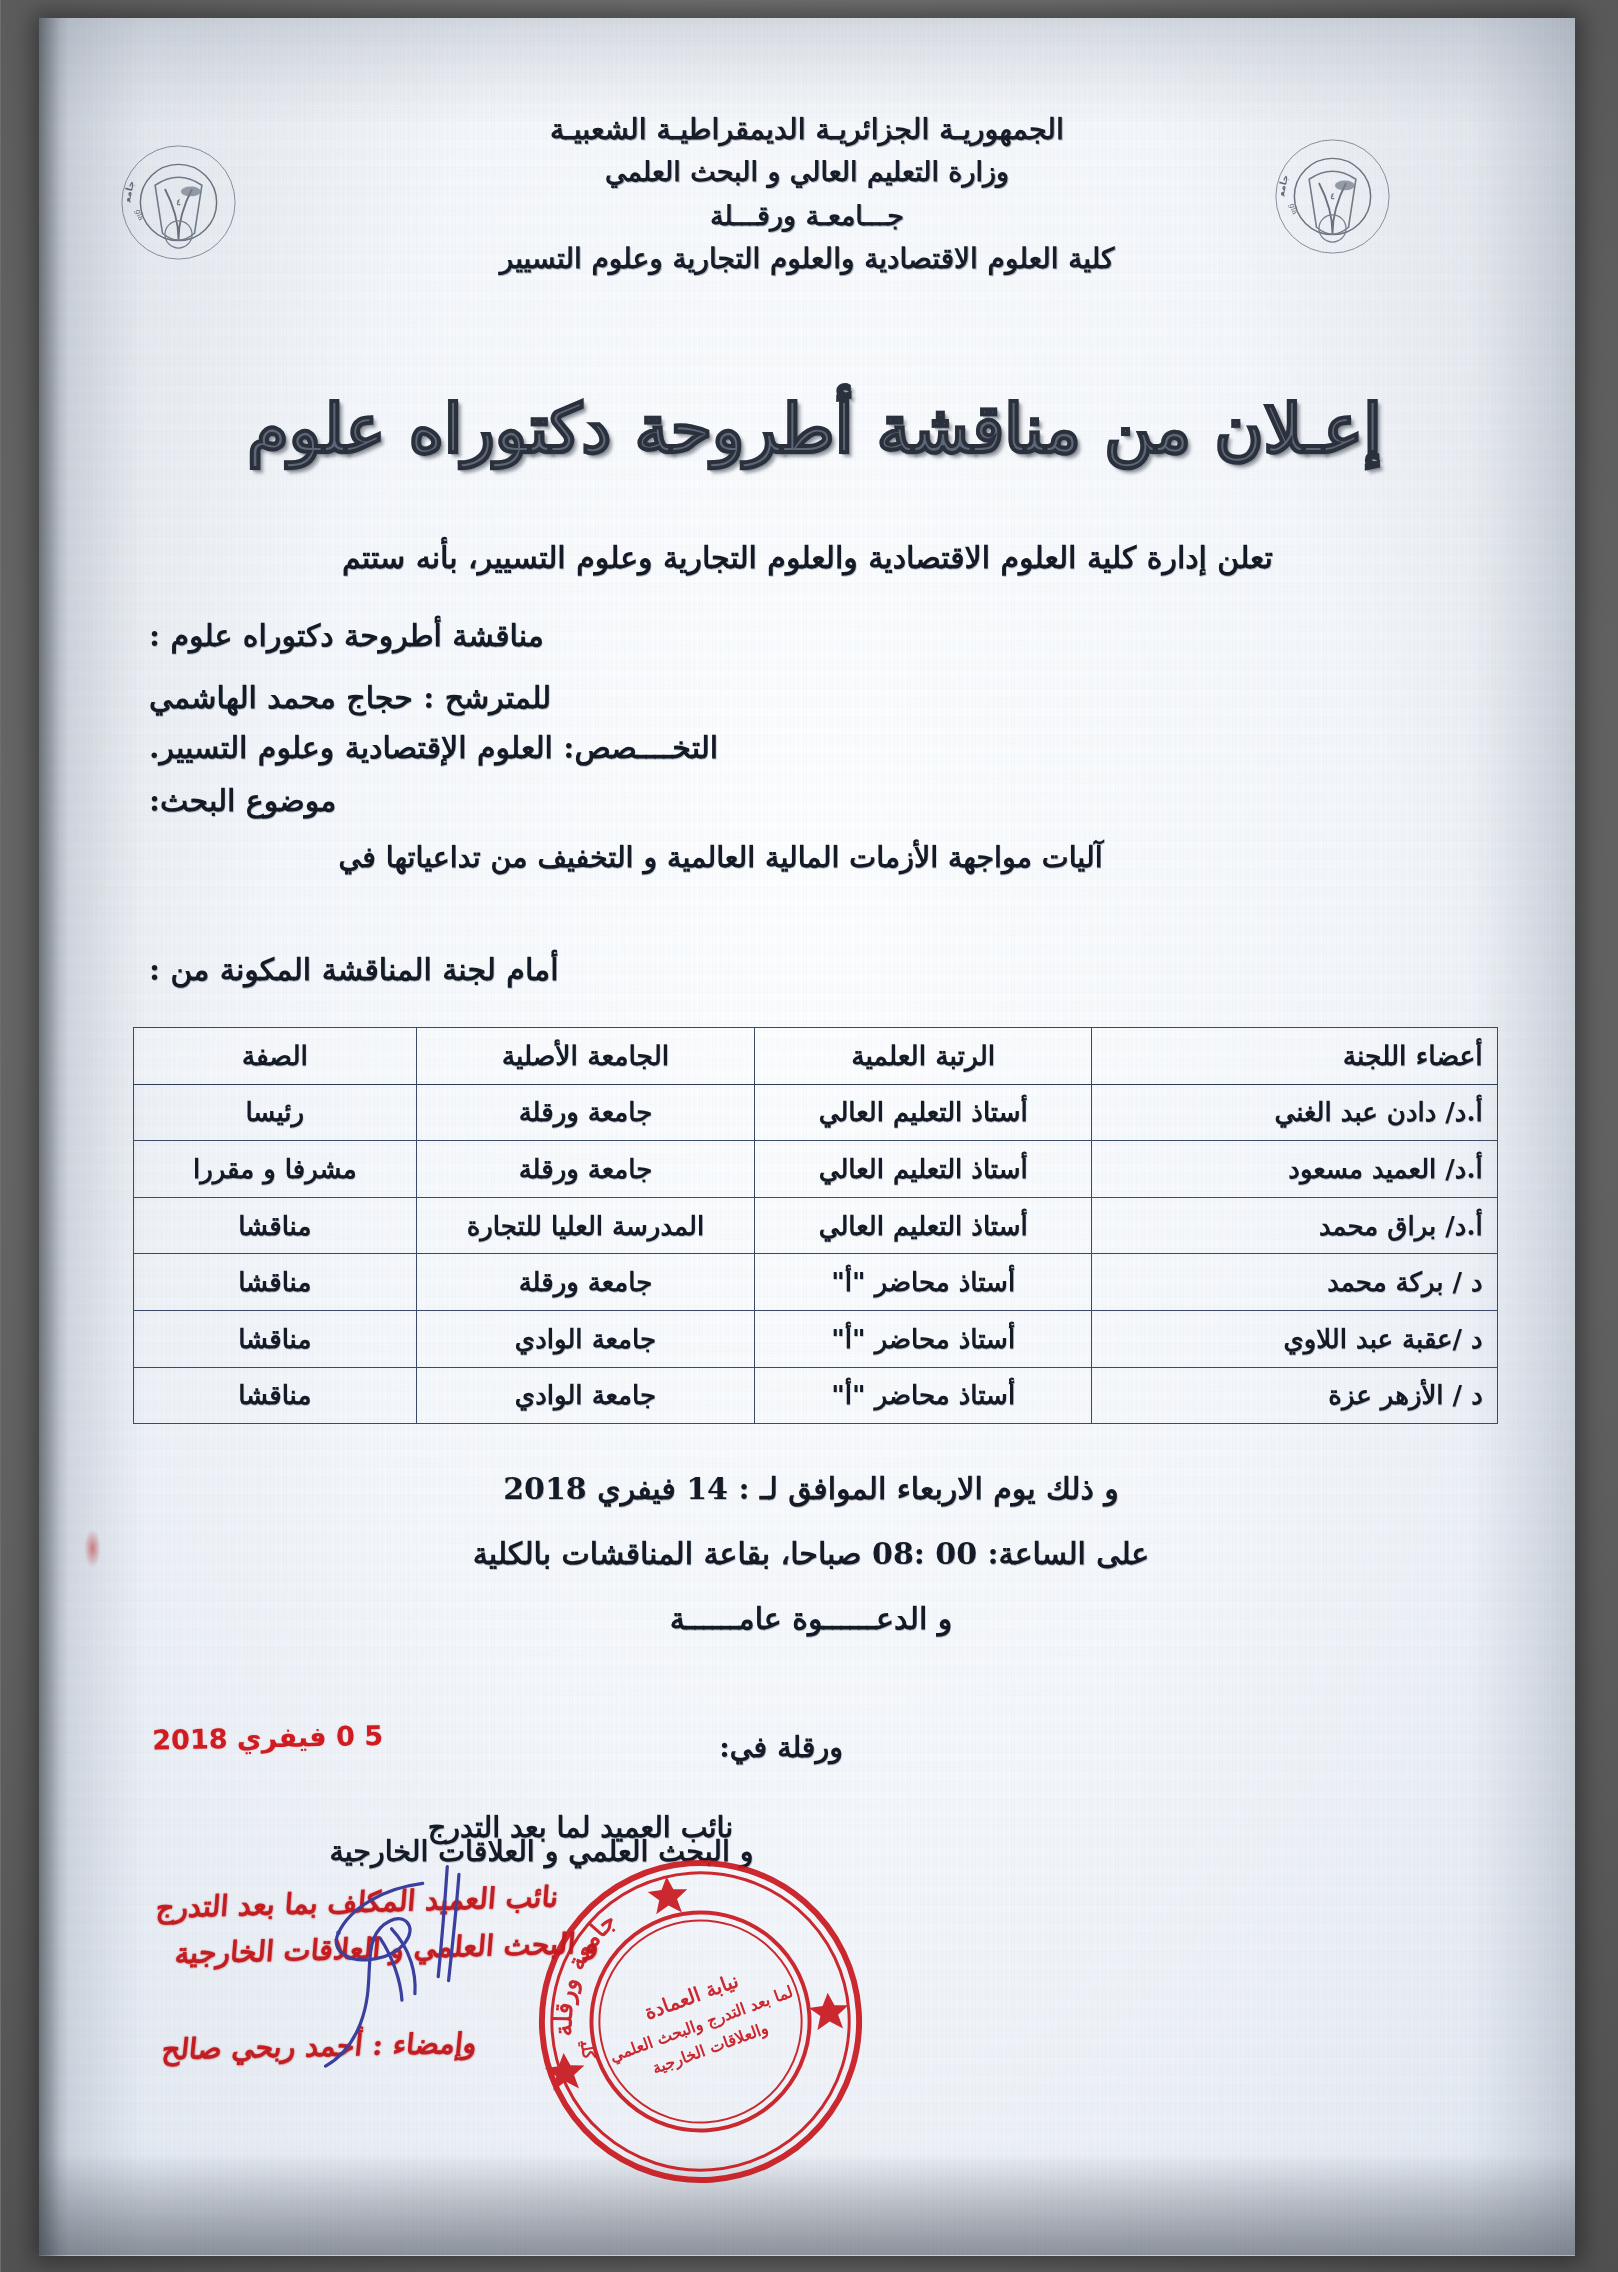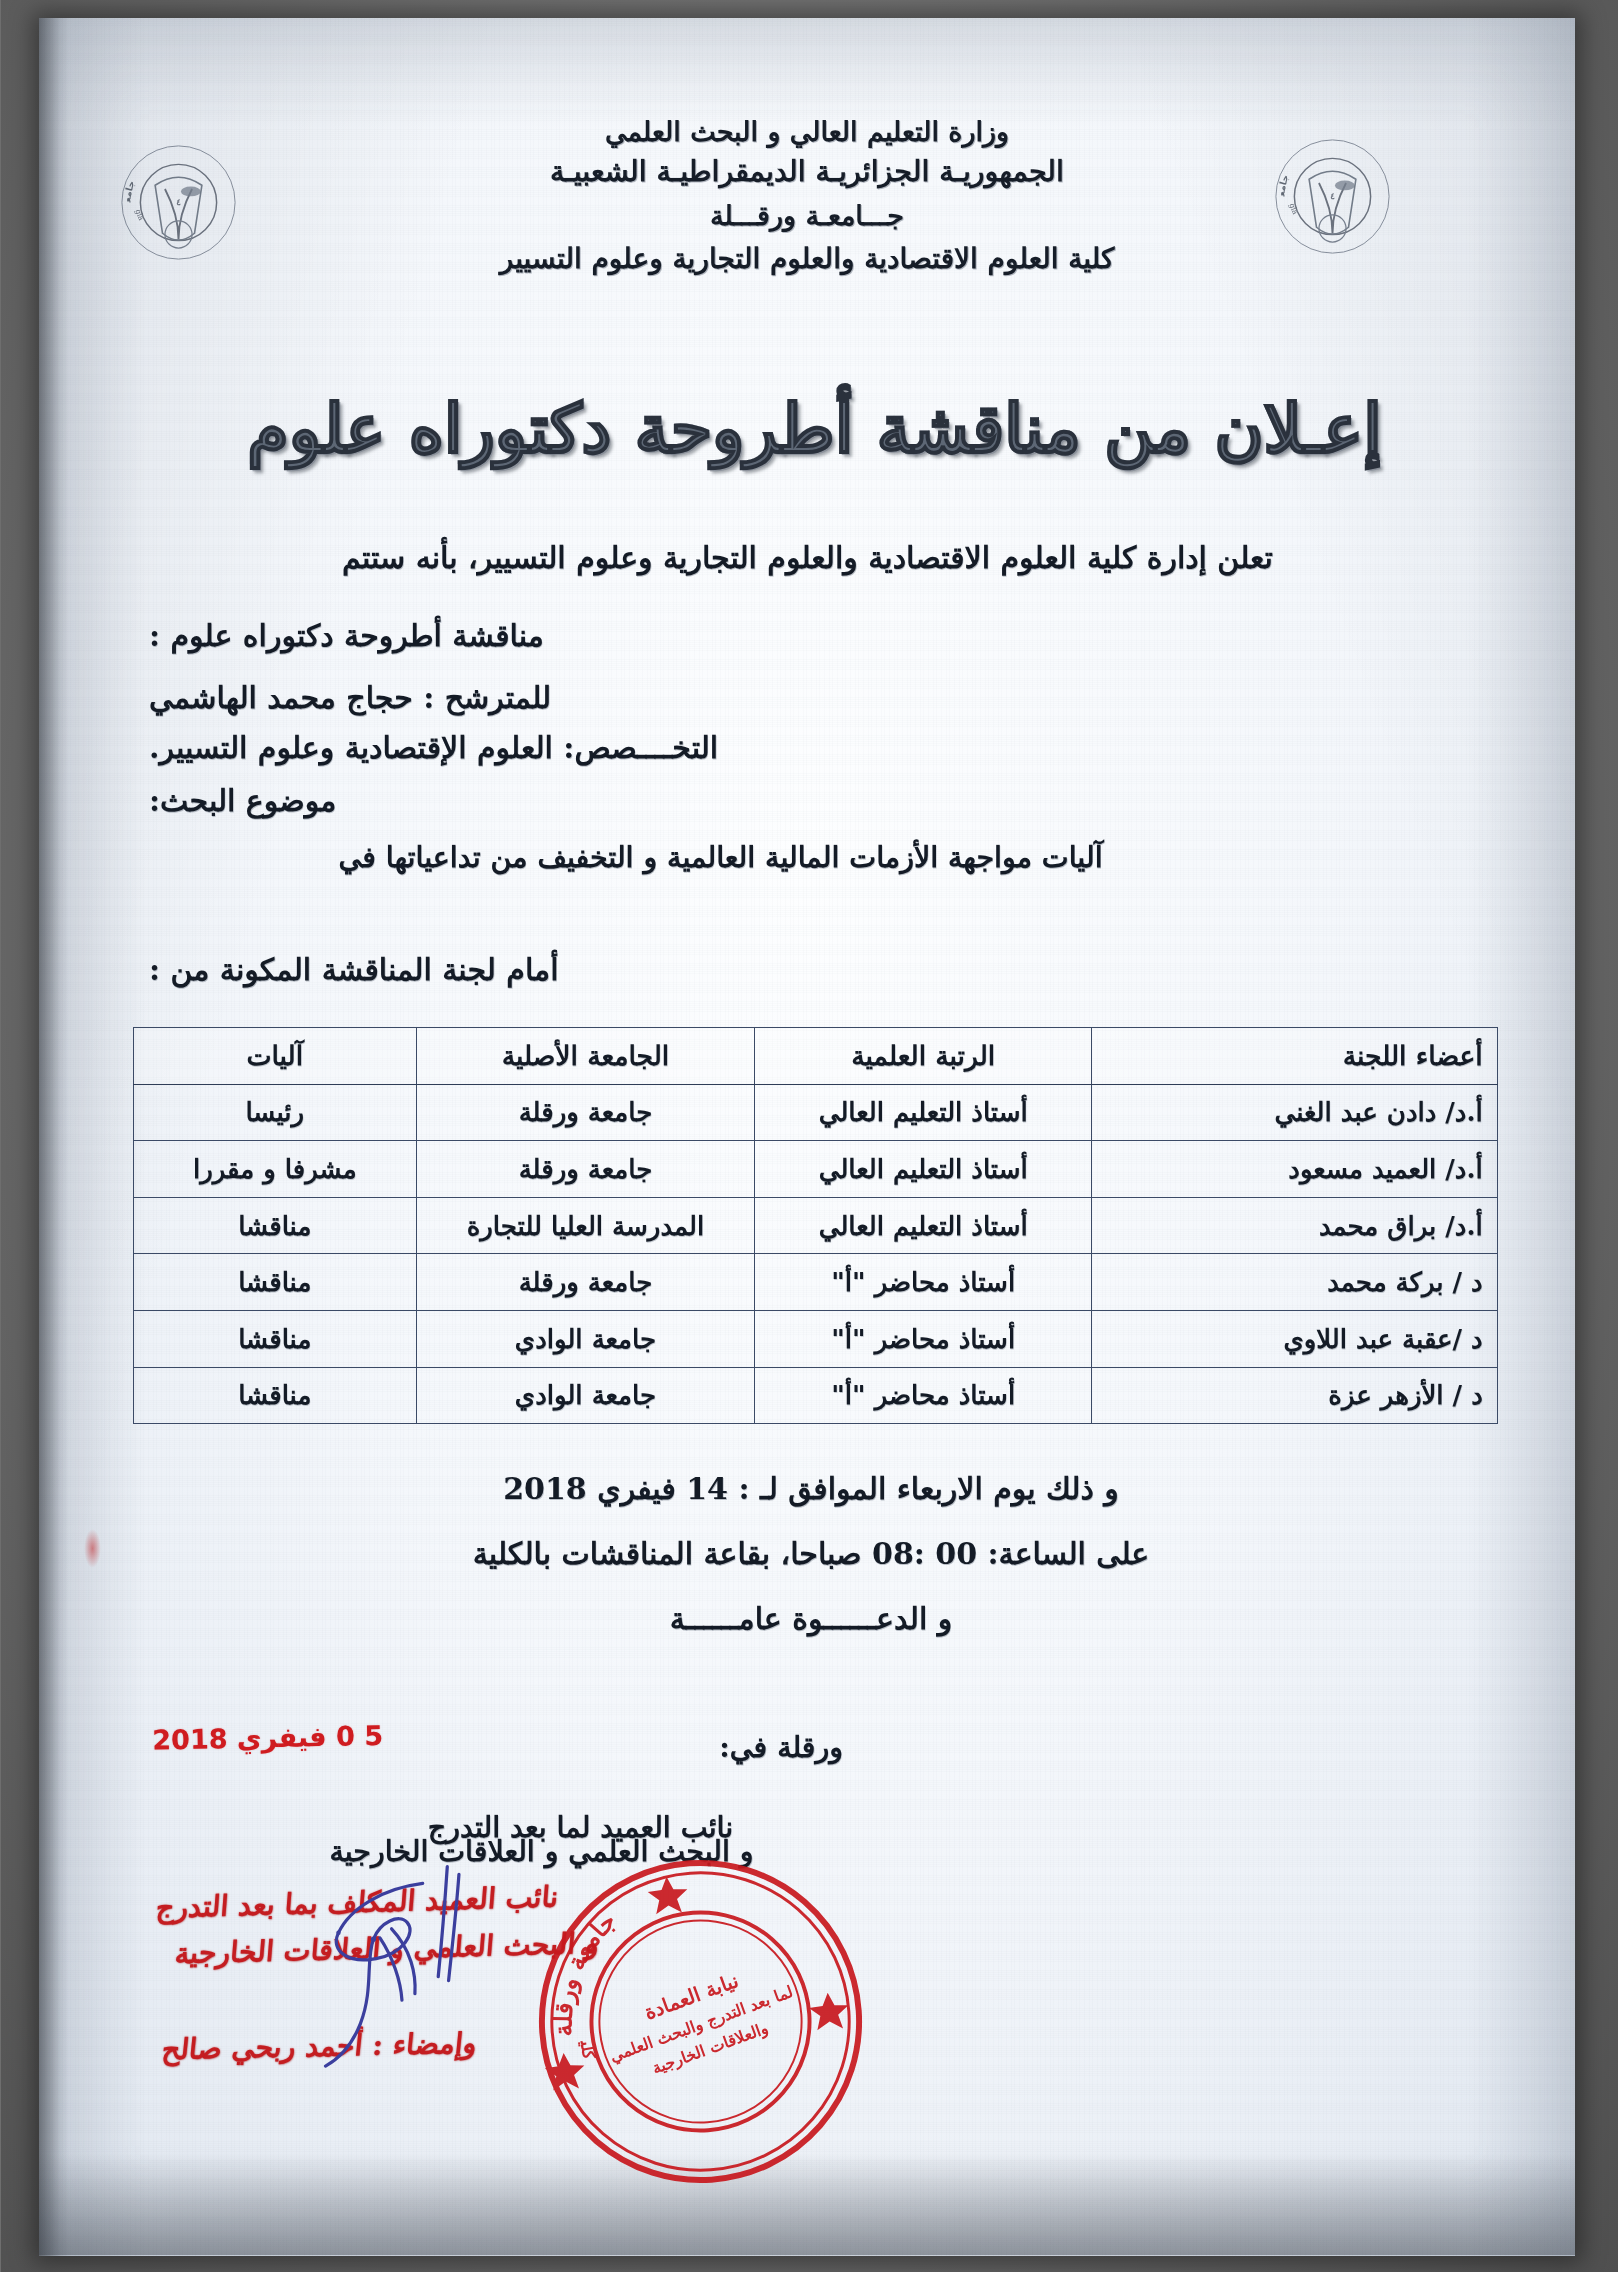--- a/index.html
+++ b/index.html
@@ -274,43 +274,43 @@
         <textPath href="#arcR1" startOffset="14%">جامعة قاصدي مرباح ورقلة</textPath>
       </text>
       <path id="arcR2" d="M 30 112 A 72 72 0 0 0 170 112" fill="none"></path>
       <text font-size="12" fill="#3f4855" font-family="DejaVu Serif, serif">
         <textPath href="#arcR2" startOffset="10%">Université Kasdi Merbah Ouargla</textPath>
       </text>
     </svg>
   </div>
 
   <div id="header-block">
+    <div class="hdr-line" id="hdr-1">الجمهوريـة الجزائريـة الديمقراطيـة الشعبيـة</div>
     <div class="hdr-line" id="hdr-2">وزارة التعليم العالي و البحث العلمي</div>
-    <div class="hdr-line" id="hdr-1">الجمهوريـة الجزائريـة الديمقراطيـة الشعبيـة</div>
     <div class="hdr-line" id="hdr-3">جـــامعـة ورقـــلة</div>
     <div class="hdr-line" id="hdr-4">كلية العلوم الاقتصادية والعلوم التجارية وعلوم التسيير</div>
   </div>
 
   <div id="announce-title">إعـلان من مناقشة أطروحة دكتوراه علوم</div>
 
   <div class="body-line" id="intro-line">تعلن إدارة كلية العلوم الاقتصادية والعلوم التجارية وعلوم التسيير، بأنه ستتم</div>
   <div class="body-line" id="thesis-line">مناقشة أطروحة دكتوراه علوم :</div>
   <div class="body-line" id="candidate-line">للمترشح : حجاج محمد الهاشمي</div>
   <div class="body-line" id="specialty-line">التخــــصص: العلوم الإقتصادية وعلوم التسيير.</div>
   <div class="body-line" id="subject-label">موضوع البحث:</div>
   <div class="body-line" id="subject-line-1">آليات مواجهة الأزمات المالية العالمية و التخفيف من تداعياتها في</div>
   <div class="body-line" id="committee-intro">أمام لجنة المناقشة المكونة من :</div>
 
   <table id="committee-table">
     <thead>
       <tr>
         <th class="col-name">أعضاء اللجنة</th>
         <th class="col-rank">الرتبة العلمية</th>
         <th class="col-univ">الجامعة الأصلية</th>
-        <th class="col-role">آليات</th>
+        <th class="col-role">الصفة</th>
       </tr>
     </thead>
     <tbody id="committee-body">
         <tr>
           <td class="col-name">أ.د/ دادن عبد الغني</td>
           <td class="col-rank">أستاذ التعليم العالي</td>
           <td class="col-univ">جامعة ورقلة</td>
           <td class="col-role">رئيسا</td>
         </tr>
         <tr>

